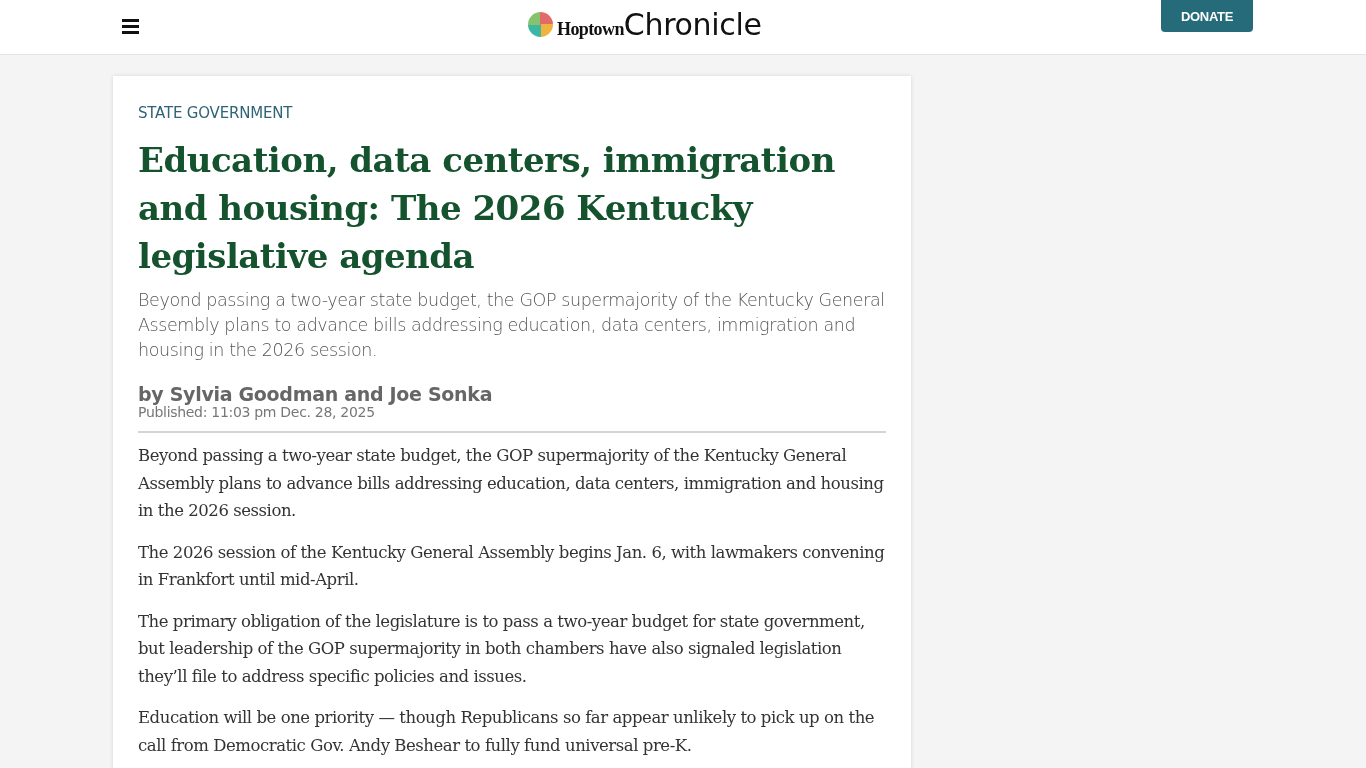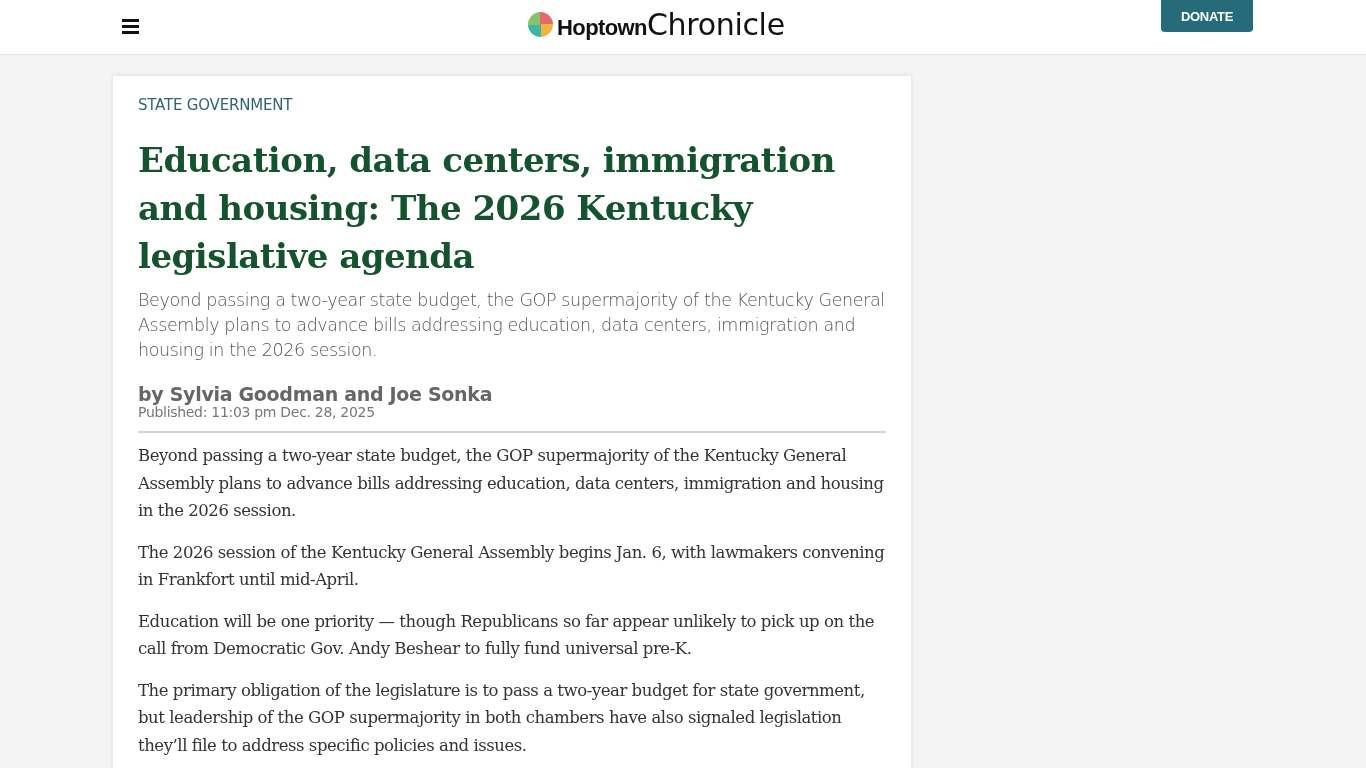--- a/index.html
+++ b/index.html
@@ -4,25 +4,25 @@
 <style>
   * { box-sizing: border-box; margin: 0; padding: 0; }
   html, body { width: 1366px; height: 768px; overflow: hidden; }
   body { background: #f4f4f4; font-family: "Liberation Sans", sans-serif; color: #222; position: relative; }
   .topbar { position: absolute; left: 0; top: 0; width: 1366px; height: 55px; background: #ffffff; border-bottom: 1px solid #e4e4e4; }
   .hamburger { position: absolute; left: 122px; top: 19px; width: 17px; height: 16px; cursor: pointer; }
   .hamburger span { display: block; width: 17px; height: 3px; background: #111; margin-bottom: 3px; }
   .logo { position: absolute; left: 528px; top: 10px; height: 28px; display: flex; align-items: center; }
   .logo-mark { width: 25px; height: 25px; border-radius: 50%; background: conic-gradient(#e26a6a 0 25%, #f0b43c 25% 50%, #3db7a3 50% 75%, #86c36c 75% 100%); margin-right: 4px; }
   .logo-text { font-size: 24px; letter-spacing: -0.2px; color: #111; }
-  .logo-bold { font-weight: 900; font-family: Liberation Sans, sans-serif; font-size: 22px; letter-spacing: -0.6px; }
+  .logo-bold { font-weight: 900; font-family: Liberation Serif, serif; font-size: 18px; letter-spacing: -0.6px; }
   .logo-light { font-weight: 400; font-family: "DejaVu Sans", sans-serif; font-size: 30px; letter-spacing: -0.3px; }
   .donate { position: absolute; left: 1161px; top: 0; width: 92px; height: 32px; background: #256b7a; color: #fff; border-radius: 0 0 4px 4px; font-weight: 700; font-size: 13px; letter-spacing: -0.3px; display: flex; align-items: center; justify-content: center; cursor: pointer; }
   .card { position: absolute; left: 113px; top: 76px; width: 798px; height: 700px; background: #fff; box-shadow: 0 0 4px rgba(0,0,0,0.12); padding: 0 25px; }
-  .category { position: absolute; left: 25px; top: 20px; font-size: 16px; color: #2f6476; text-transform: uppercase; letter-spacing: -0.2px; font-family: "DejaVu Sans", sans-serif; font-size: 15px; }
+  .category { position: absolute; left: 25px; top: 28px; font-size: 16px; color: #2f6476; text-transform: uppercase; letter-spacing: -0.2px; font-family: "DejaVu Sans", sans-serif; font-size: 15px; }
   .headline { position: absolute; left: 25px; top: 60px; width: 740px; font-family: "DejaVu Serif", serif; font-weight: 700; font-size: 34px; line-height: 48px; color: #14532d; letter-spacing: -0.5px; }
   .dek { position: absolute; left: 25px; top: 212px; width: 750px; font-family: "DejaVu Sans", sans-serif; font-size: 17.5px; line-height: 25px; color: #555; letter-spacing: -0.4px; font-weight: 300; }
   .byline { position: absolute; left: 25px; top: 307px; font-family: "DejaVu Sans", sans-serif; font-weight: 700; font-size: 19px; color: #666; letter-spacing: -0.3px; }
   .byline .authors { color: #666; }
   .published { position: absolute; left: 25px; top: 328px; font-family: "DejaVu Sans", sans-serif; font-size: 14px; color: #777; letter-spacing: -0.3px; }
   .divider { position: absolute; left: 25px; top: 355px; width: 748px; height: 2px; background: #d4d4d4; }
   .body { position: absolute; left: 25px; top: 366px; width: 752px; font-family: "DejaVu Serif", serif; font-size: 16.5px; line-height: 27.5px; color: #333; letter-spacing: -0.45px; }
   .body p { margin-bottom: 14px; }
 </style>
 </head>
@@ -47,16 +47,16 @@
   <p class="dek">Beyond passing a two-year state budget, the GOP supermajority of the Kentucky General Assembly plans to advance bills addressing education, data centers, immigration and housing in the 2026 session.</p>
   <div class="byline">
     <span>by</span>
     <span class="authors">Sylvia Goodman and Joe Sonka</span>
   </div>
   <div class="published">Published: 11:03 pm Dec. 28, 2025</div>
   <div class="divider"></div>
   <div class="body">
     <p>Beyond passing a two-year state budget, the GOP supermajority of the Kentucky General Assembly plans to advance bills addressing education, data centers, immigration and housing in the 2026 session.</p>
     <p>The 2026 session of the Kentucky General Assembly begins Jan. 6, with lawmakers convening in Frankfort until mid-April.</p>
+    <p>The primary obligation of the legislature is to pass a two-year budget for state government, but leadership of the GOP supermajority in both chambers have also signaled legislation they’ll file to address specific policies and issues.</p>
     <p>Education will be one priority — though Republicans so far appear unlikely to pick up on the call from Democratic Gov. Andy Beshear to fully fund universal pre-K.</p>
-    <p>The primary obligation of the legislature is to pass a two-year budget for state government, but leadership of the GOP supermajority in both chambers have also signaled legislation they’ll file to address specific policies and issues.</p>
   </div>
 </main>
 
 </body></html>

